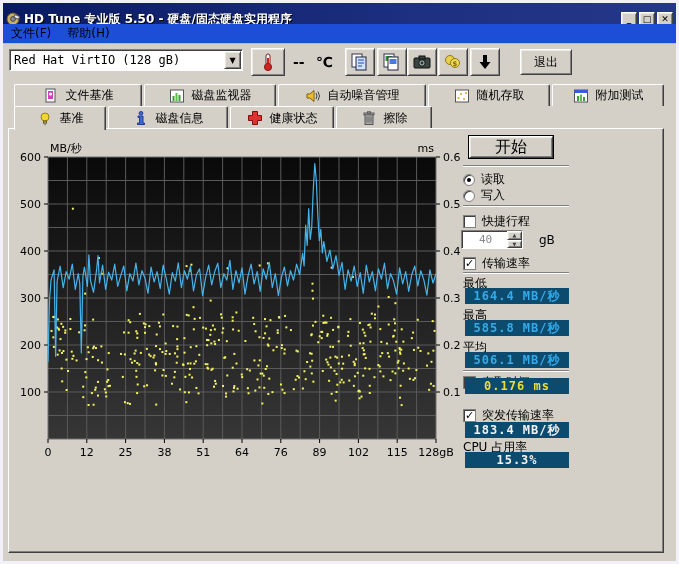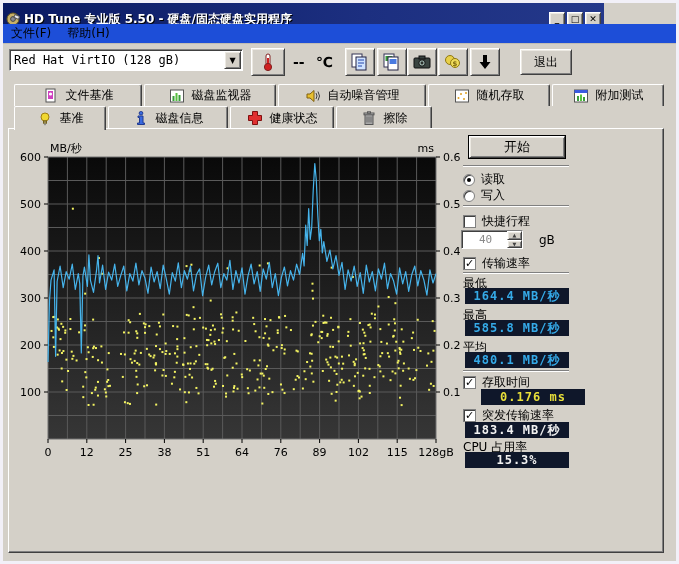--- a/index.html
+++ b/index.html
@@ -7,21 +7,21 @@
   .window{position:relative;width:679px;height:564px;background:#d4d0c8;border:3px solid #f2f0f8;
           box-shadow:0 0 0 1px #7a8596;overflow:hidden;}
   
   .raised{background:#d4d0c8;border-top:1px solid #ffffff;border-left:1px solid #ffffff;
           border-right:1px solid #404040;border-bottom:1px solid #404040;
           box-shadow:inset 1px 1px 0 #ece9e2,inset -1px -1px 0 #808080;}
   .sunken{background:#ffffff;border-top:1px solid #808080;border-left:1px solid #808080;
           border-right:1px solid #ffffff;border-bottom:1px solid #ffffff;
           box-shadow:inset 1px 1px 0 #404040;}
   
-  .titlebar{position:absolute;left:0;top:0;width:601px;height:21px;
+  .titlebar{position:absolute;left:0;top:0;width:673px;height:21px;
             background:linear-gradient(90deg,#0a1a62,#1c2f80 60%,#24388a);
             display:flex;align-items:center;padding:16px 3px;color:#fff;}
   .title-text{font-size:12px;font-weight:bold;margin-left:4px;white-space:nowrap;
               text-shadow:1px 1px 0 #000;}
   .win-btns{margin-left:auto;display:flex;gap:2px;}
   .win-btn{width:16px;height:14px;font-size:9px;font-weight:bold;color:#000;
            display:flex;align-items:center;justify-content:center;line-height:1;}
   
   .menubar{position:absolute;left:0;top:21px;width:673px;height:20px;background:#1d4ed8;
            display:flex;align-items:center;font-size:12px;border-bottom:1px solid #c0bcb4;}
@@ -46,37 +46,37 @@
        box-shadow:inset -1px 0 0 #808080;}
   .tab.active{z-index:5;height:24px;border-bottom:none;}
   .tab .ticon{width:16px;height:16px;flex:0 0 16px;}
   
   .page{position:absolute;left:5px;top:125px;width:656px;height:425px;background:#d4d0c8;
         border-top:1px solid #ffffff;border-left:1px solid #ffffff;
         border-right:1px solid #404040;border-bottom:1px solid #404040;
         box-shadow:inset -1px -1px 0 #808080;}
   .chart-svg{position:absolute;left:6px;top:10px;}
   
-  .start-btn{position:absolute;left:460px;top:7px;width:96px;height:22px;font-size:13px;
+  .start-btn{position:absolute;left:460px;top:7px;width:84px;height:22px;font-size:16px;
              display:flex;align-items:center;justify-content:center;outline:1px solid #000;}
   .hr{position:absolute;left:454px;width:106px;height:2px;border-top:1px solid #808080;border-bottom:1px solid #ffffff;}
   .ctl-row{position:absolute;left:454px;display:flex;align-items:center;gap:6px;font-size:12px;white-space:nowrap;}
   .radio{width:12px;height:12px;border-radius:50%;background:#fff;border:1px solid #808080;
          box-shadow:inset 1px 1px 0 #404040;position:relative;flex:0 0 12px;}
   .radio.sel::after{content:"";position:absolute;left:3px;top:3px;width:4px;height:4px;border-radius:50%;background:#000;}
   .cbx{width:13px;height:13px;background:#fff;border:1px solid #808080;flex:0 0 13px;
        box-shadow:inset 1px 1px 0 #404040;display:flex;align-items:center;justify-content:center;
        font-size:11px;font-weight:bold;color:#000;line-height:1;}
   .spin{position:absolute;left:452px;width:62px;height:19px;display:flex;}
   .spin-val{flex:1;font-size:11px;color:#8a8a8a;padding:2px 0 0 17px;font-family:"DejaVu Sans Mono",monospace;}
   .spin-btns{width:15px;display:flex;flex-direction:column;}
   .spin-b{flex:1;font-size:5px;display:flex;align-items:center;justify-content:center;color:#404040;}
   .unit-label{position:absolute;font-size:12px;}
   .fld-label{position:absolute;left:454px;font-size:12px;}
-  .lcd{position:absolute;left:456px;width:104px;height:16px;background:#0f172a;color:#35aae8;
+  .lcd{position:absolute;left:456px;width:104px;height:16px;background:#0c4a6e;color:#35aae8;
        font-family:"DejaVu Sans Mono",monospace;font-size:12px;font-weight:bold;
        display:flex;align-items:center;justify-content:center;letter-spacing:1px;}
   .lcd.yellow{color:#e8df3a;} .lcd.white{color:#f2f2f2;}
 </style>
 </head>
 <body>
 
 <div class="window">
 
   <div class="titlebar">
@@ -790,29 +790,29 @@
       <span class="cbx">✓</span>
       <span>传输速率</span>
     </div>
     <div class="hr" style="top:143px;"></div>
 
     <span class="fld-label" style="top:146px;">最低</span>
     <div class="lcd" style="top:159px;">164.4 MB/秒</div>
     <span class="fld-label" style="top:178px;">最高</span>
     <div class="lcd" style="top:191px;">585.8 MB/秒</div>
     <span class="fld-label" style="top:210px;">平均</span>
-    <div class="lcd" style="top:223px;">480.1 MB/秒</div>
+    <div class="lcd" style="top:223px;">506.1 MB/秒</div>
 
     <div class="hr" style="top:241px;"></div>
 
     <div class="ctl-row" style="top:245px;">
       <span class="cbx">✓</span>
       <span>存取时间</span>
     </div>
-    <div class="lcd yellow" style="top:260px;margin-left:16px;">0.176 ms</div>
+    <div class="lcd yellow" style="top:249px;">0.176 ms</div>
 
     <div class="ctl-row" style="top:278px;">
       <span class="cbx">✓</span>
       <span>突发传输速率</span>
     </div>
     <div class="lcd white" style="top:293px;">183.4 MB/秒</div>
 
     <span class="fld-label" style="top:310px;">CPU 占用率</span>
     <div class="lcd white" style="top:323px;">15.3%</div>
   </div>

